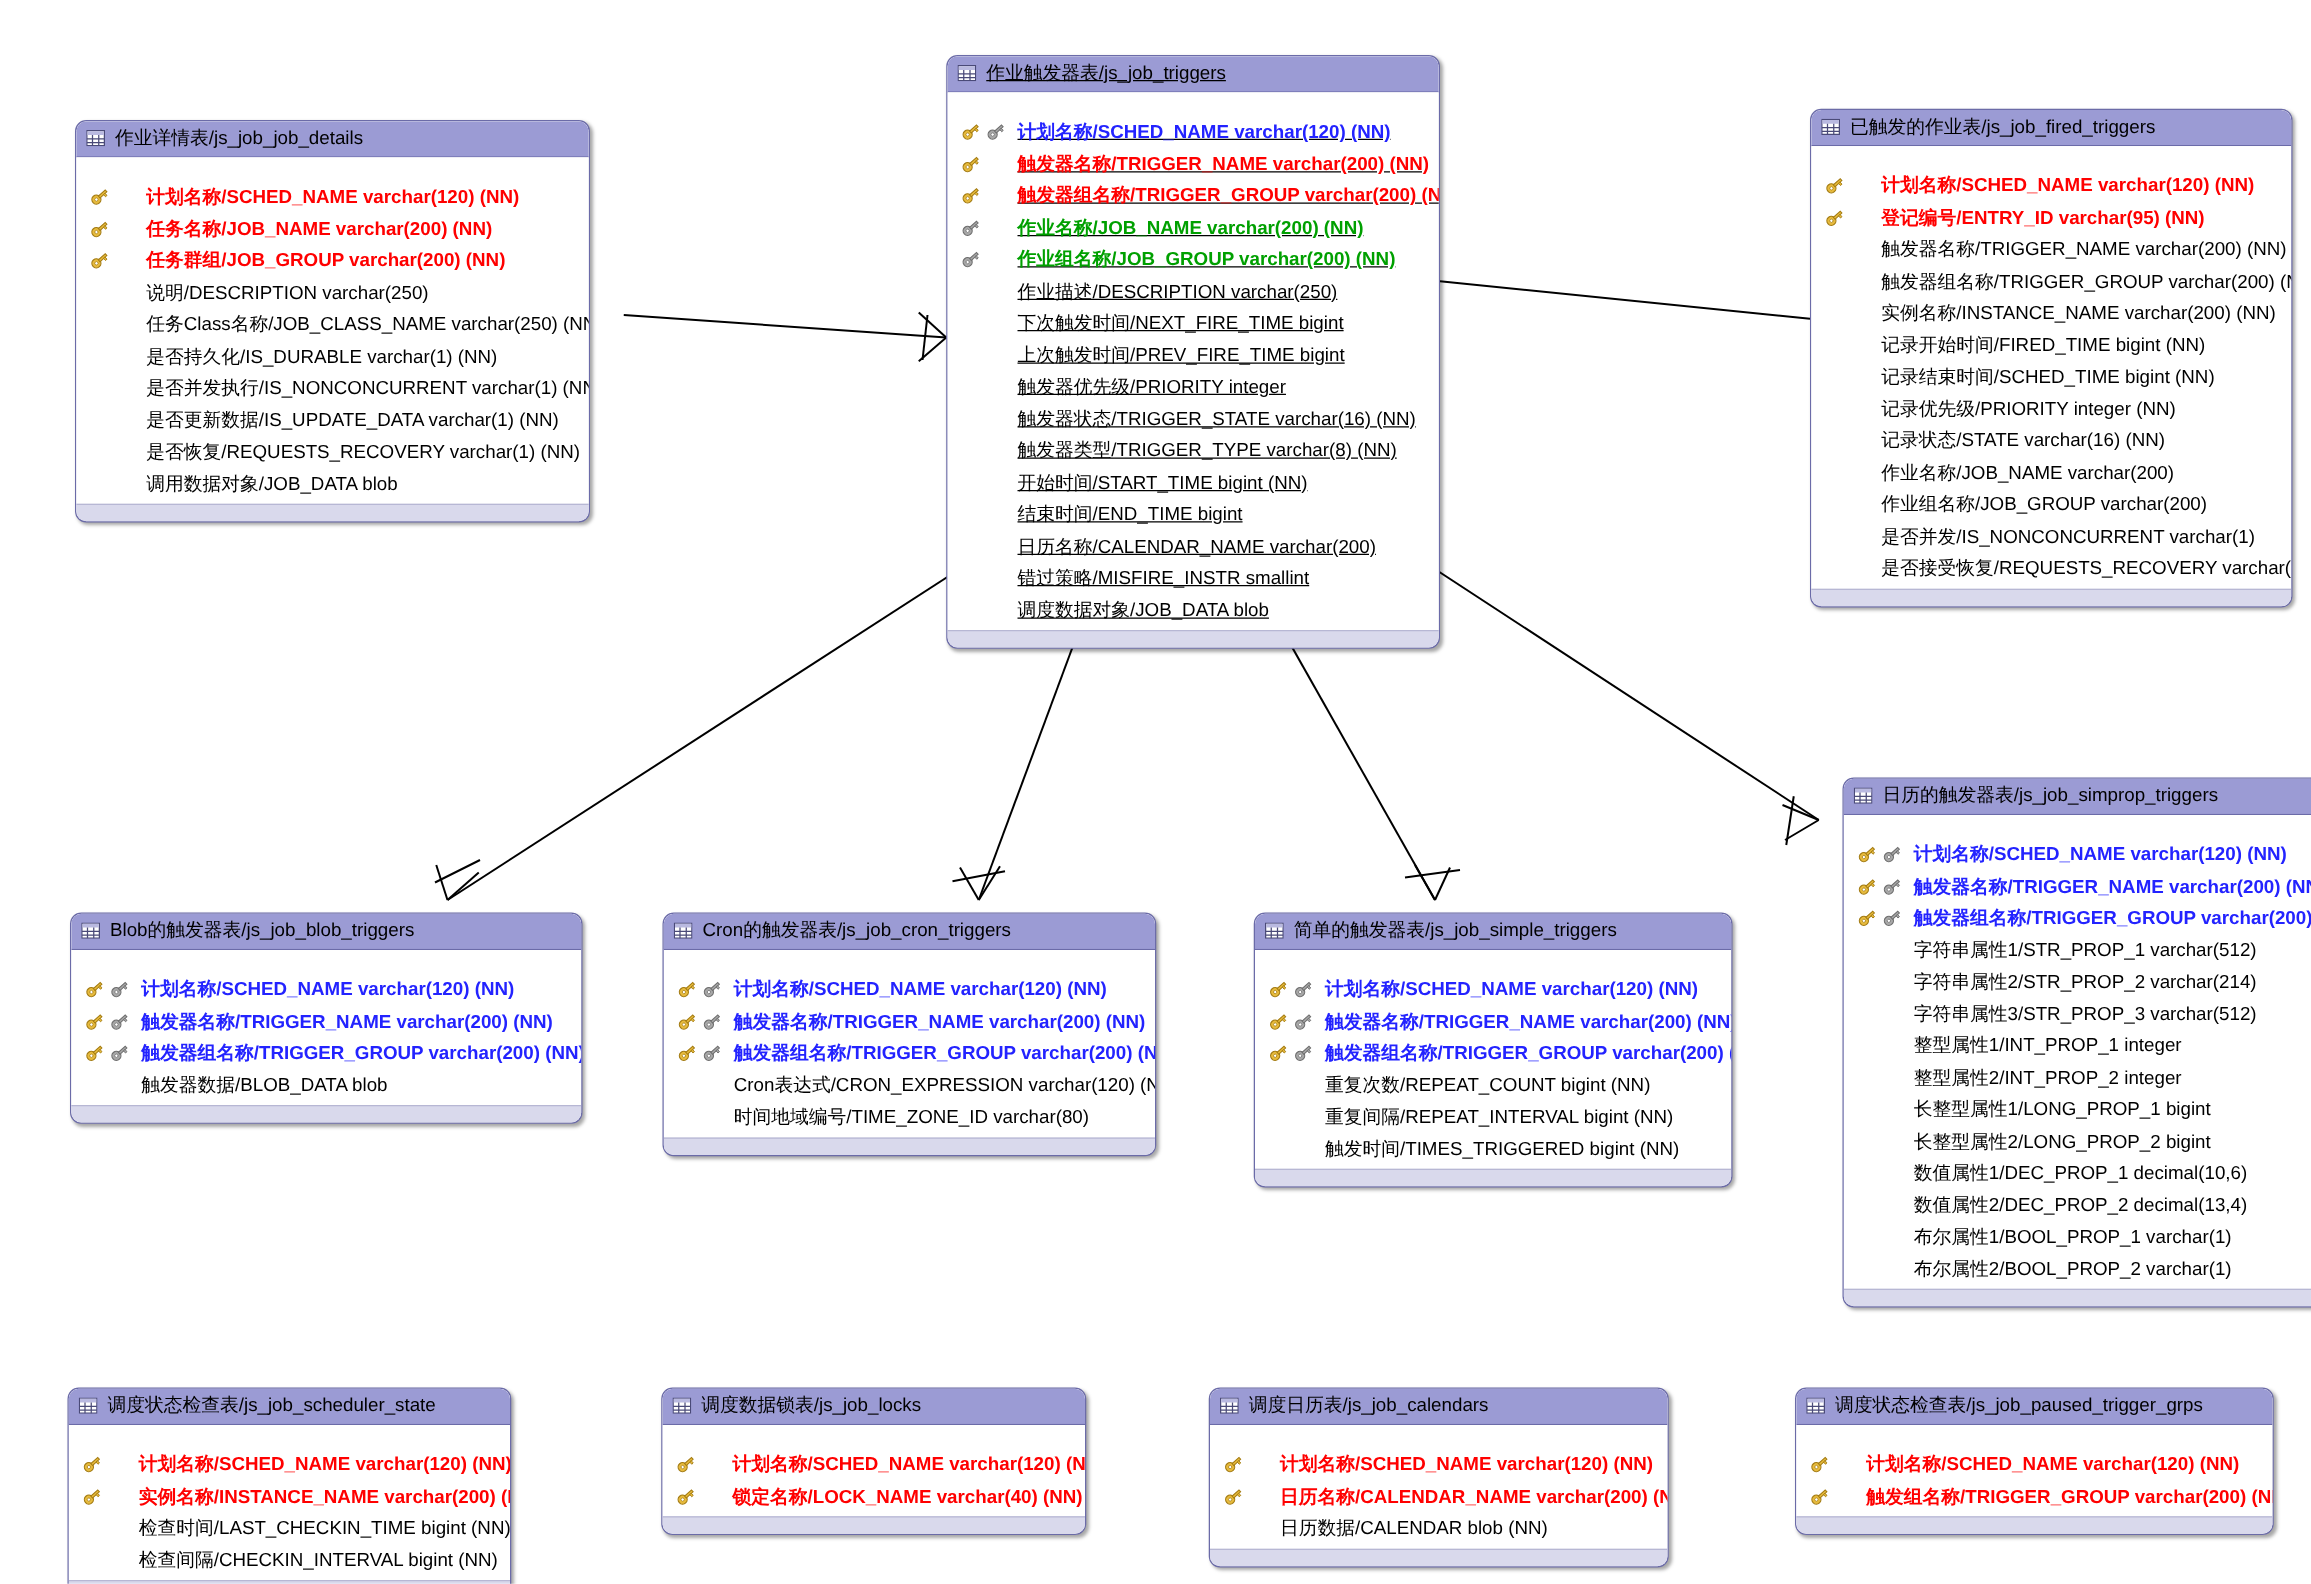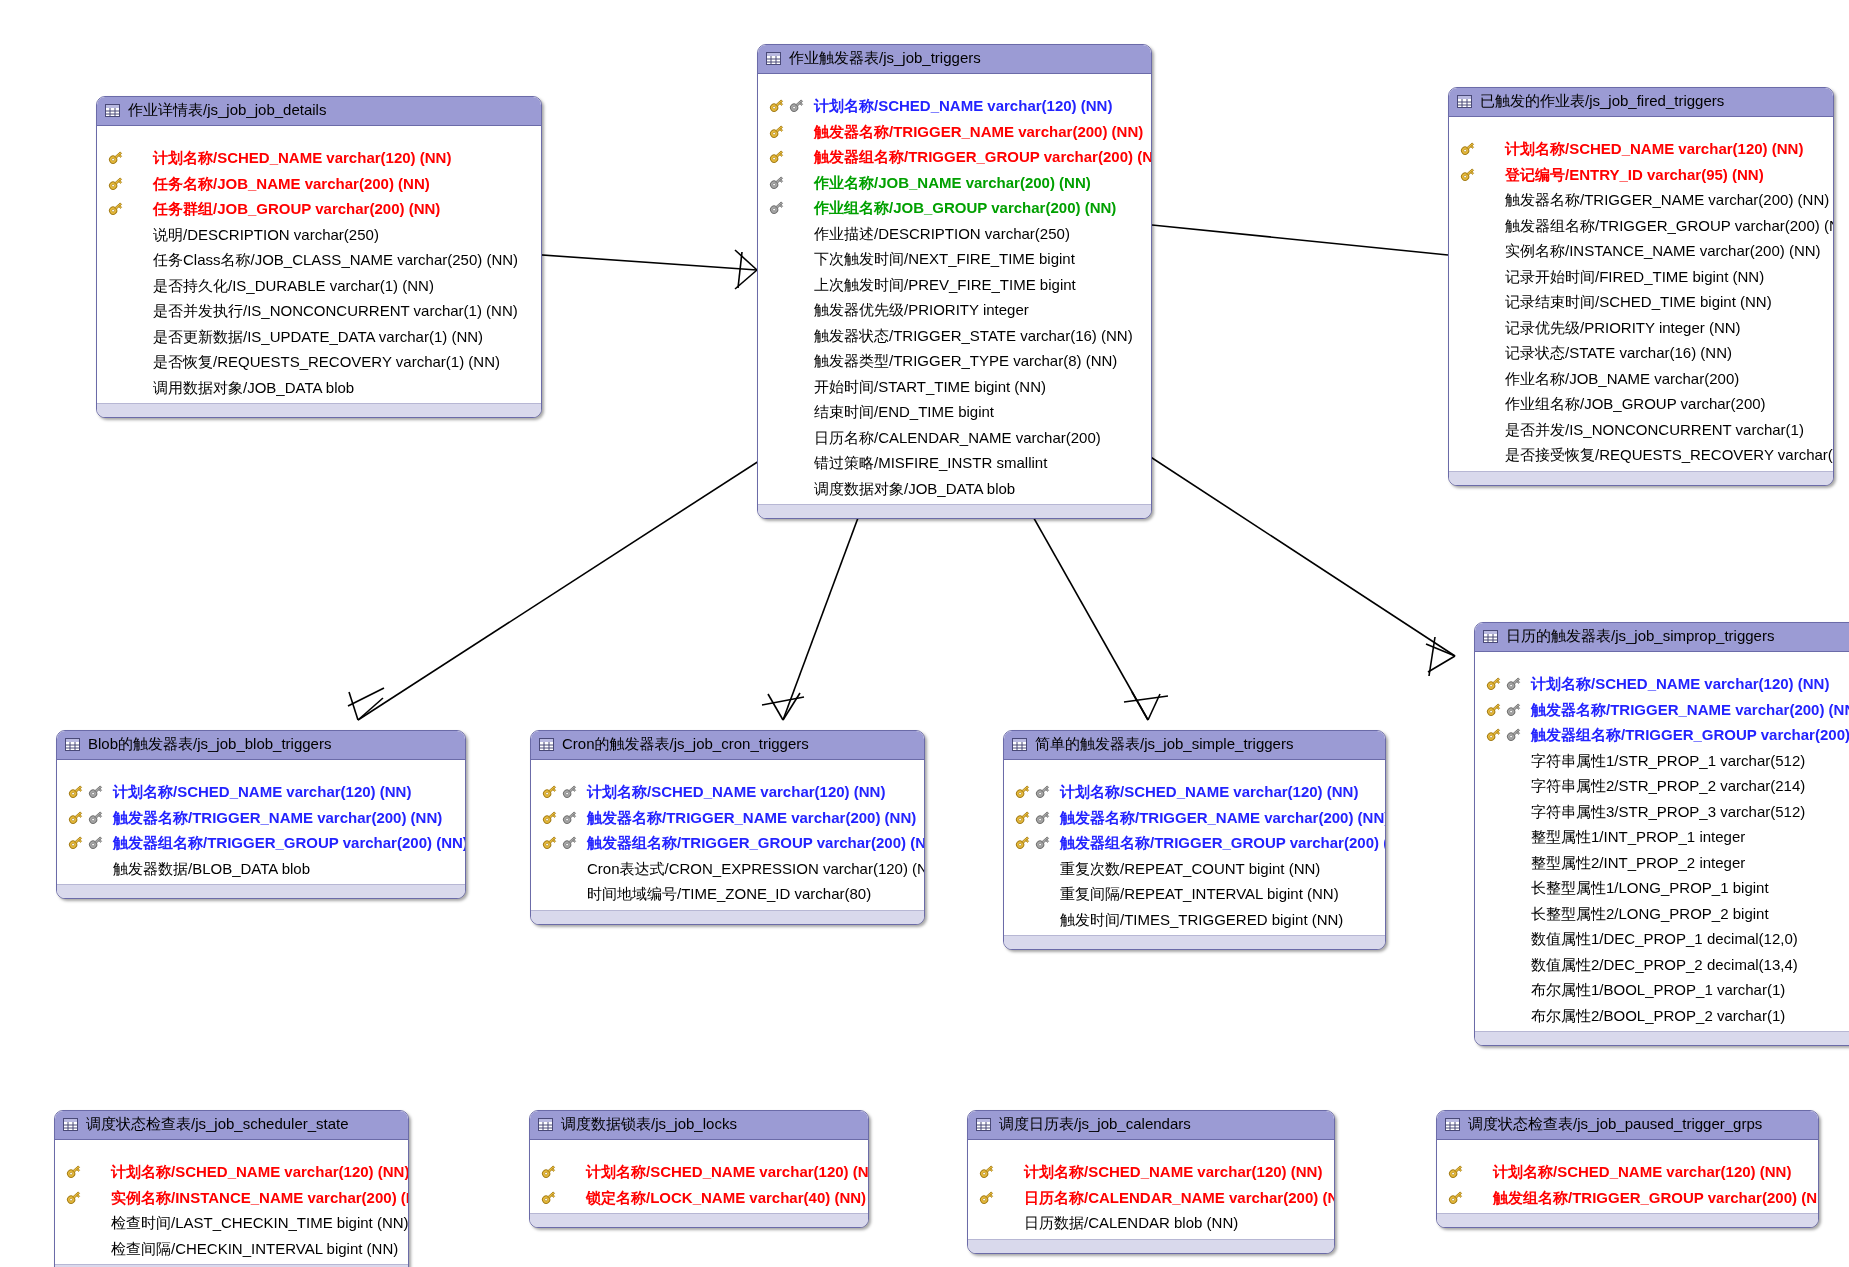--- a/index.html
+++ b/index.html
@@ -62,21 +62,21 @@
       <path d="M 762,705 L 804,697"></path>
 
       <path d="M 988,437 L 1148,720"></path>
       <path d="M 1148,720 L 1132,692"></path>
       <path d="M 1148,720 L 1160,694"></path>
       <path d="M 1124,702 L 1168,696"></path>
     </g>
   </svg>
 
   <div id="tables-layer">
-      <div class="table-box" style="left: 60px; top: 96px; width: 446px; margin-left: 36px;">
+      <div class="table-box" style="left: 60px; top: 96px; width: 412px;">
         <div class="tbl-header">
           <span>
             <svg class="tbl-icon" viewBox="0 0 15 13" xmlns="http://www.w3.org/2000/svg">
               <rect x="0.5" y="0.5" width="14" height="12" fill="#ffffff" stroke="#4a4a78"></rect>
               <rect x="1" y="1" width="13" height="3" fill="#b9b9e0"></rect>
               <line x1="0.5" y1="7" x2="14.5" y2="7" stroke="#4a4a78"></line>
               <line x1="0.5" y1="10" x2="14.5" y2="10" stroke="#4a4a78"></line>
               <line x1="5" y1="4" x2="5" y2="12.5" stroke="#4a4a78"></line>
               <line x1="10" y1="4" x2="10" y2="12.5" stroke="#4a4a78"></line>
             </svg>
@@ -153,21 +153,21 @@
             <span class="keys indent"></span>
             <span class="fname c-plain">是否恢复/REQUESTS_RECOVERY varchar(1) (NN)</span>
           </div>
           <div class="field-row">
             <span class="keys indent"></span>
             <span class="fname c-plain">调用数据对象/JOB_DATA blob</span>
           </div>
         </div>
         <div class="tbl-footer"></div>
       </div>
-      <div class="table-box" style="left: 757px; top: 44px; width: 395px;">
+      <div class="table-box" style="left: 757px; top: 44px; width: 395px; text-decoration: underline;">
         <div class="tbl-header">
           <span>
             <svg class="tbl-icon" viewBox="0 0 15 13" xmlns="http://www.w3.org/2000/svg">
               <rect x="0.5" y="0.5" width="14" height="12" fill="#ffffff" stroke="#4a4a78"></rect>
               <rect x="1" y="1" width="13" height="3" fill="#b9b9e0"></rect>
               <line x1="0.5" y1="7" x2="14.5" y2="7" stroke="#4a4a78"></line>
               <line x1="0.5" y1="10" x2="14.5" y2="10" stroke="#4a4a78"></line>
               <line x1="5" y1="4" x2="5" y2="12.5" stroke="#4a4a78"></line>
               <line x1="10" y1="4" x2="10" y2="12.5" stroke="#4a4a78"></line>
             </svg>
@@ -512,21 +512,21 @@
           <div class="field-row">
             <span class="keys indent"></span>
             <span class="fname c-plain">长整型属性1/LONG_PROP_1 bigint</span>
           </div>
           <div class="field-row">
             <span class="keys indent"></span>
             <span class="fname c-plain">长整型属性2/LONG_PROP_2 bigint</span>
           </div>
           <div class="field-row">
             <span class="keys indent"></span>
-            <span class="fname c-plain">数值属性1/DEC_PROP_1 decimal(12,0)</span>
+            <span class="fname c-plain">数值属性1/DEC_PROP_1 decimal(10,6)</span>
           </div>
           <div class="field-row">
             <span class="keys indent"></span>
             <span class="fname c-plain">数值属性2/DEC_PROP_2 decimal(13,4)</span>
           </div>
           <div class="field-row">
             <span class="keys indent"></span>
             <span class="fname c-plain">布尔属性1/BOOL_PROP_1 varchar(1)</span>
           </div>
           <div class="field-row">

